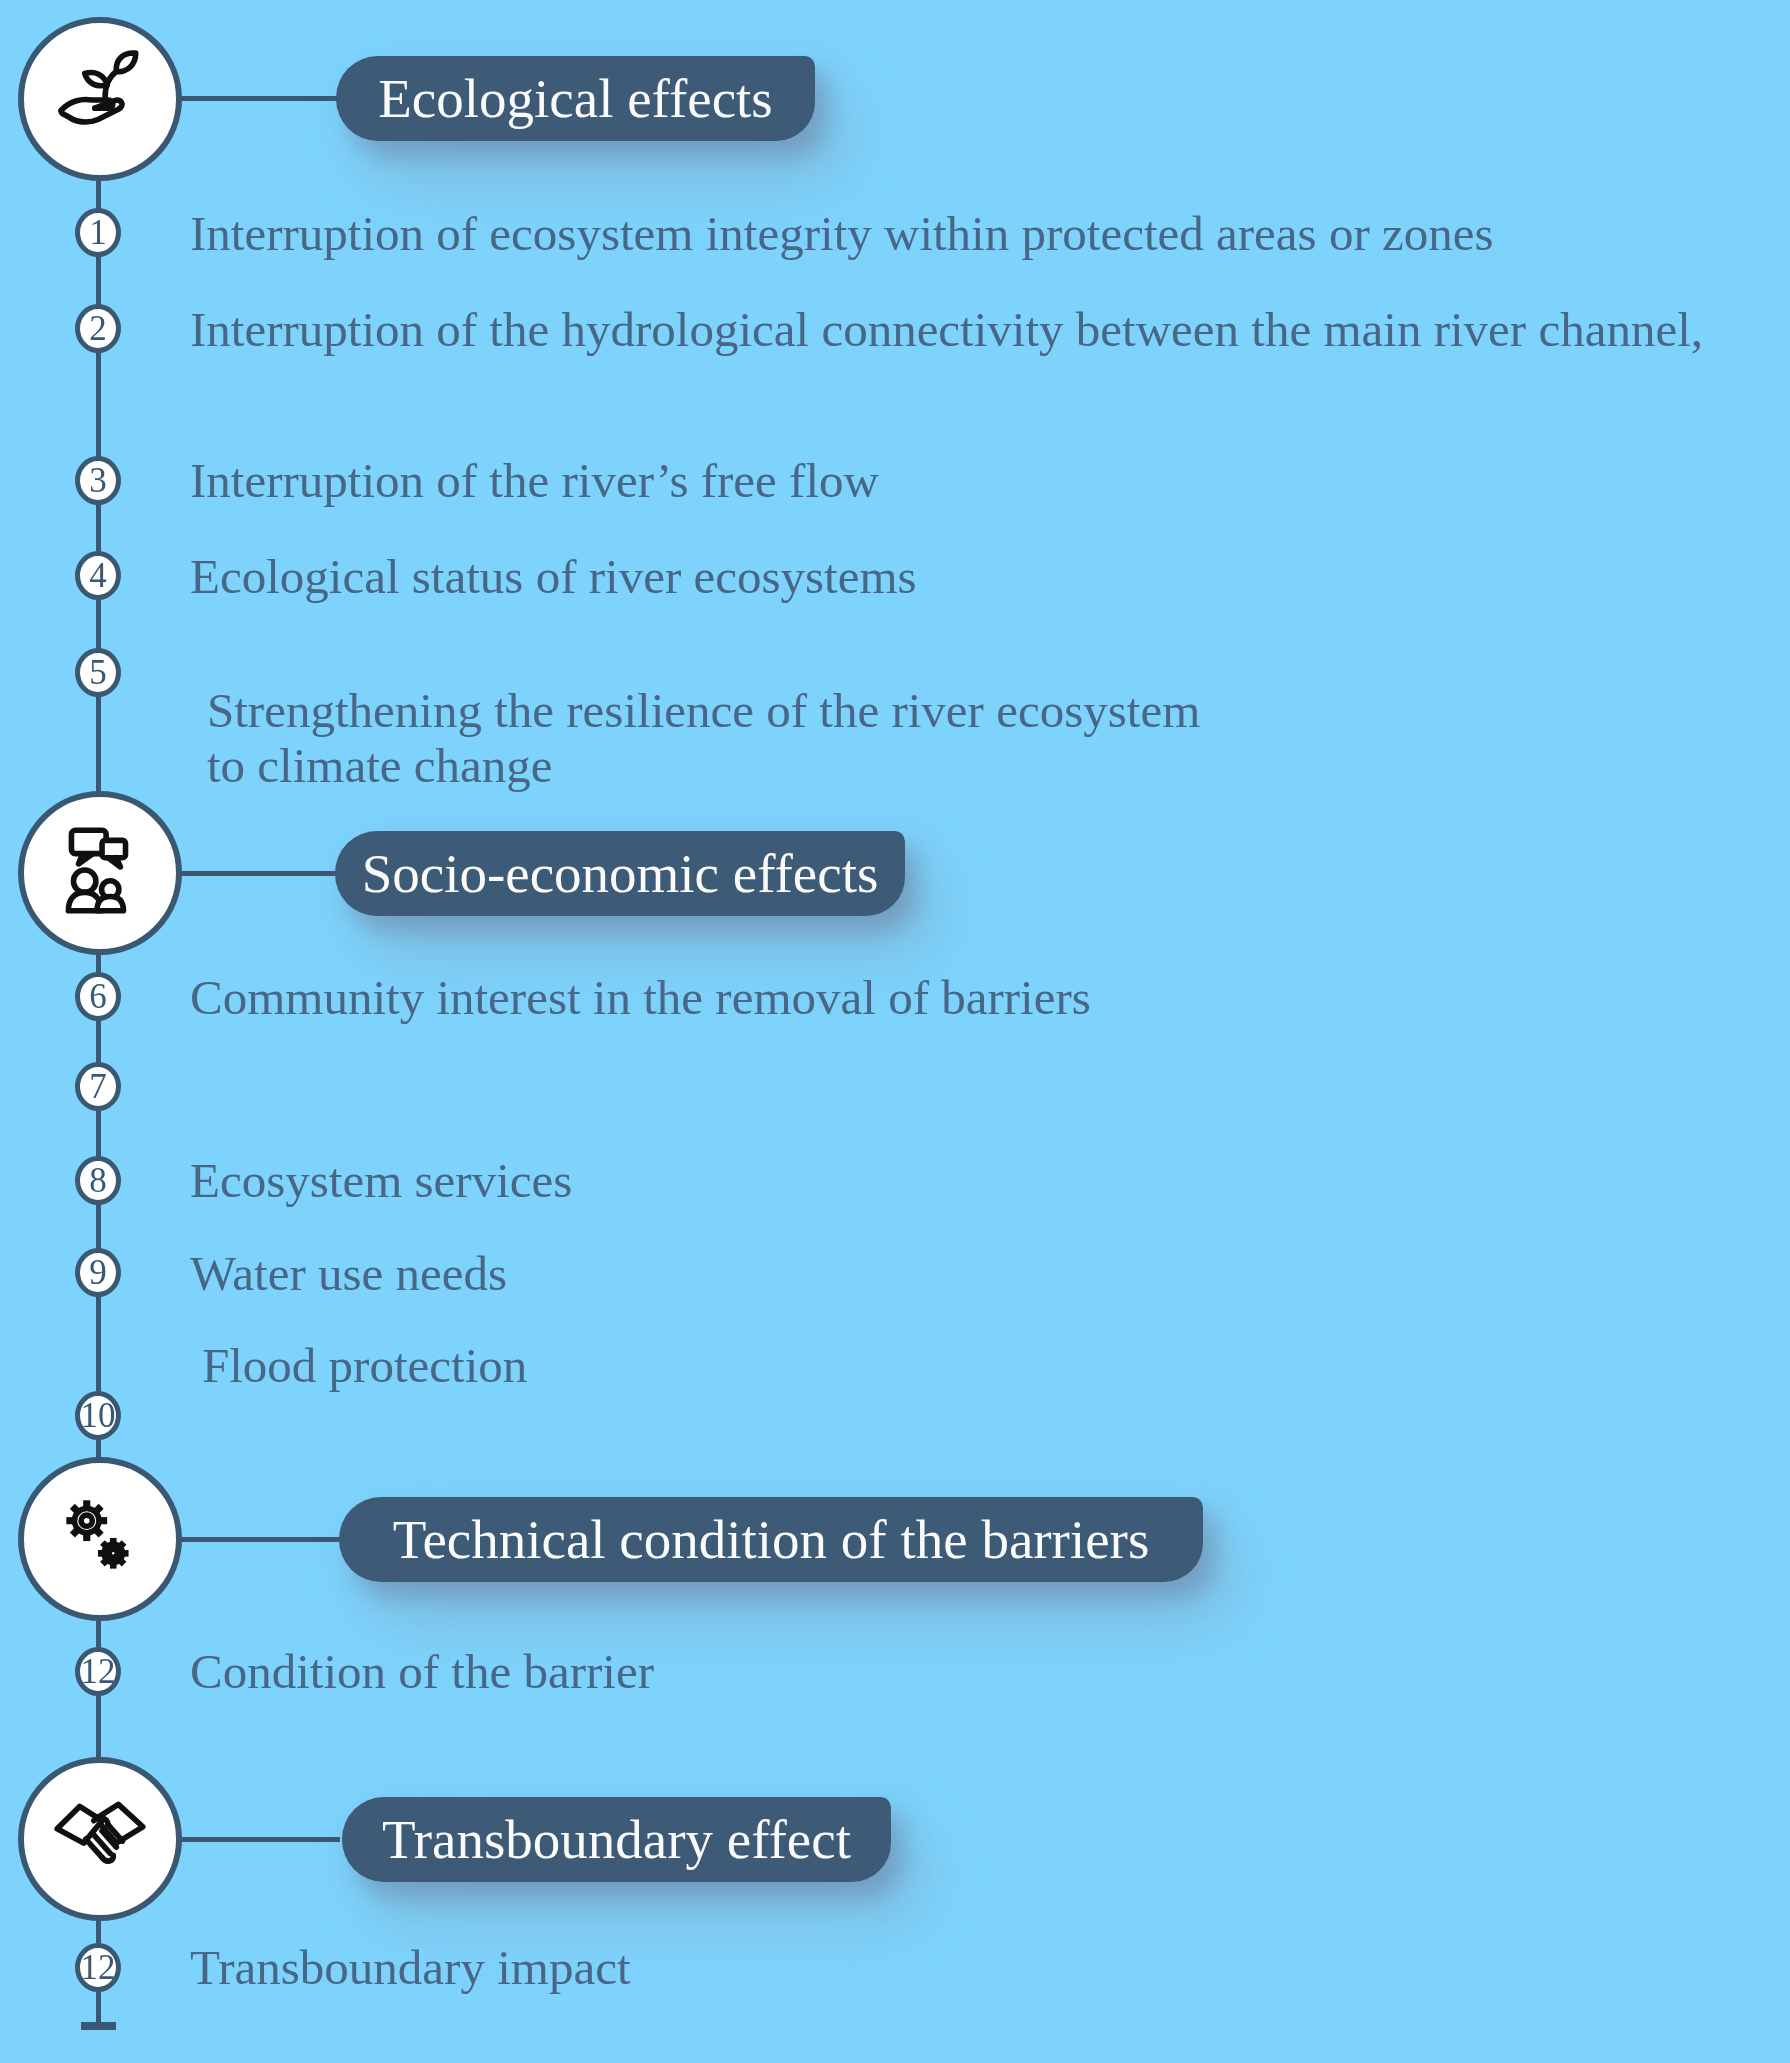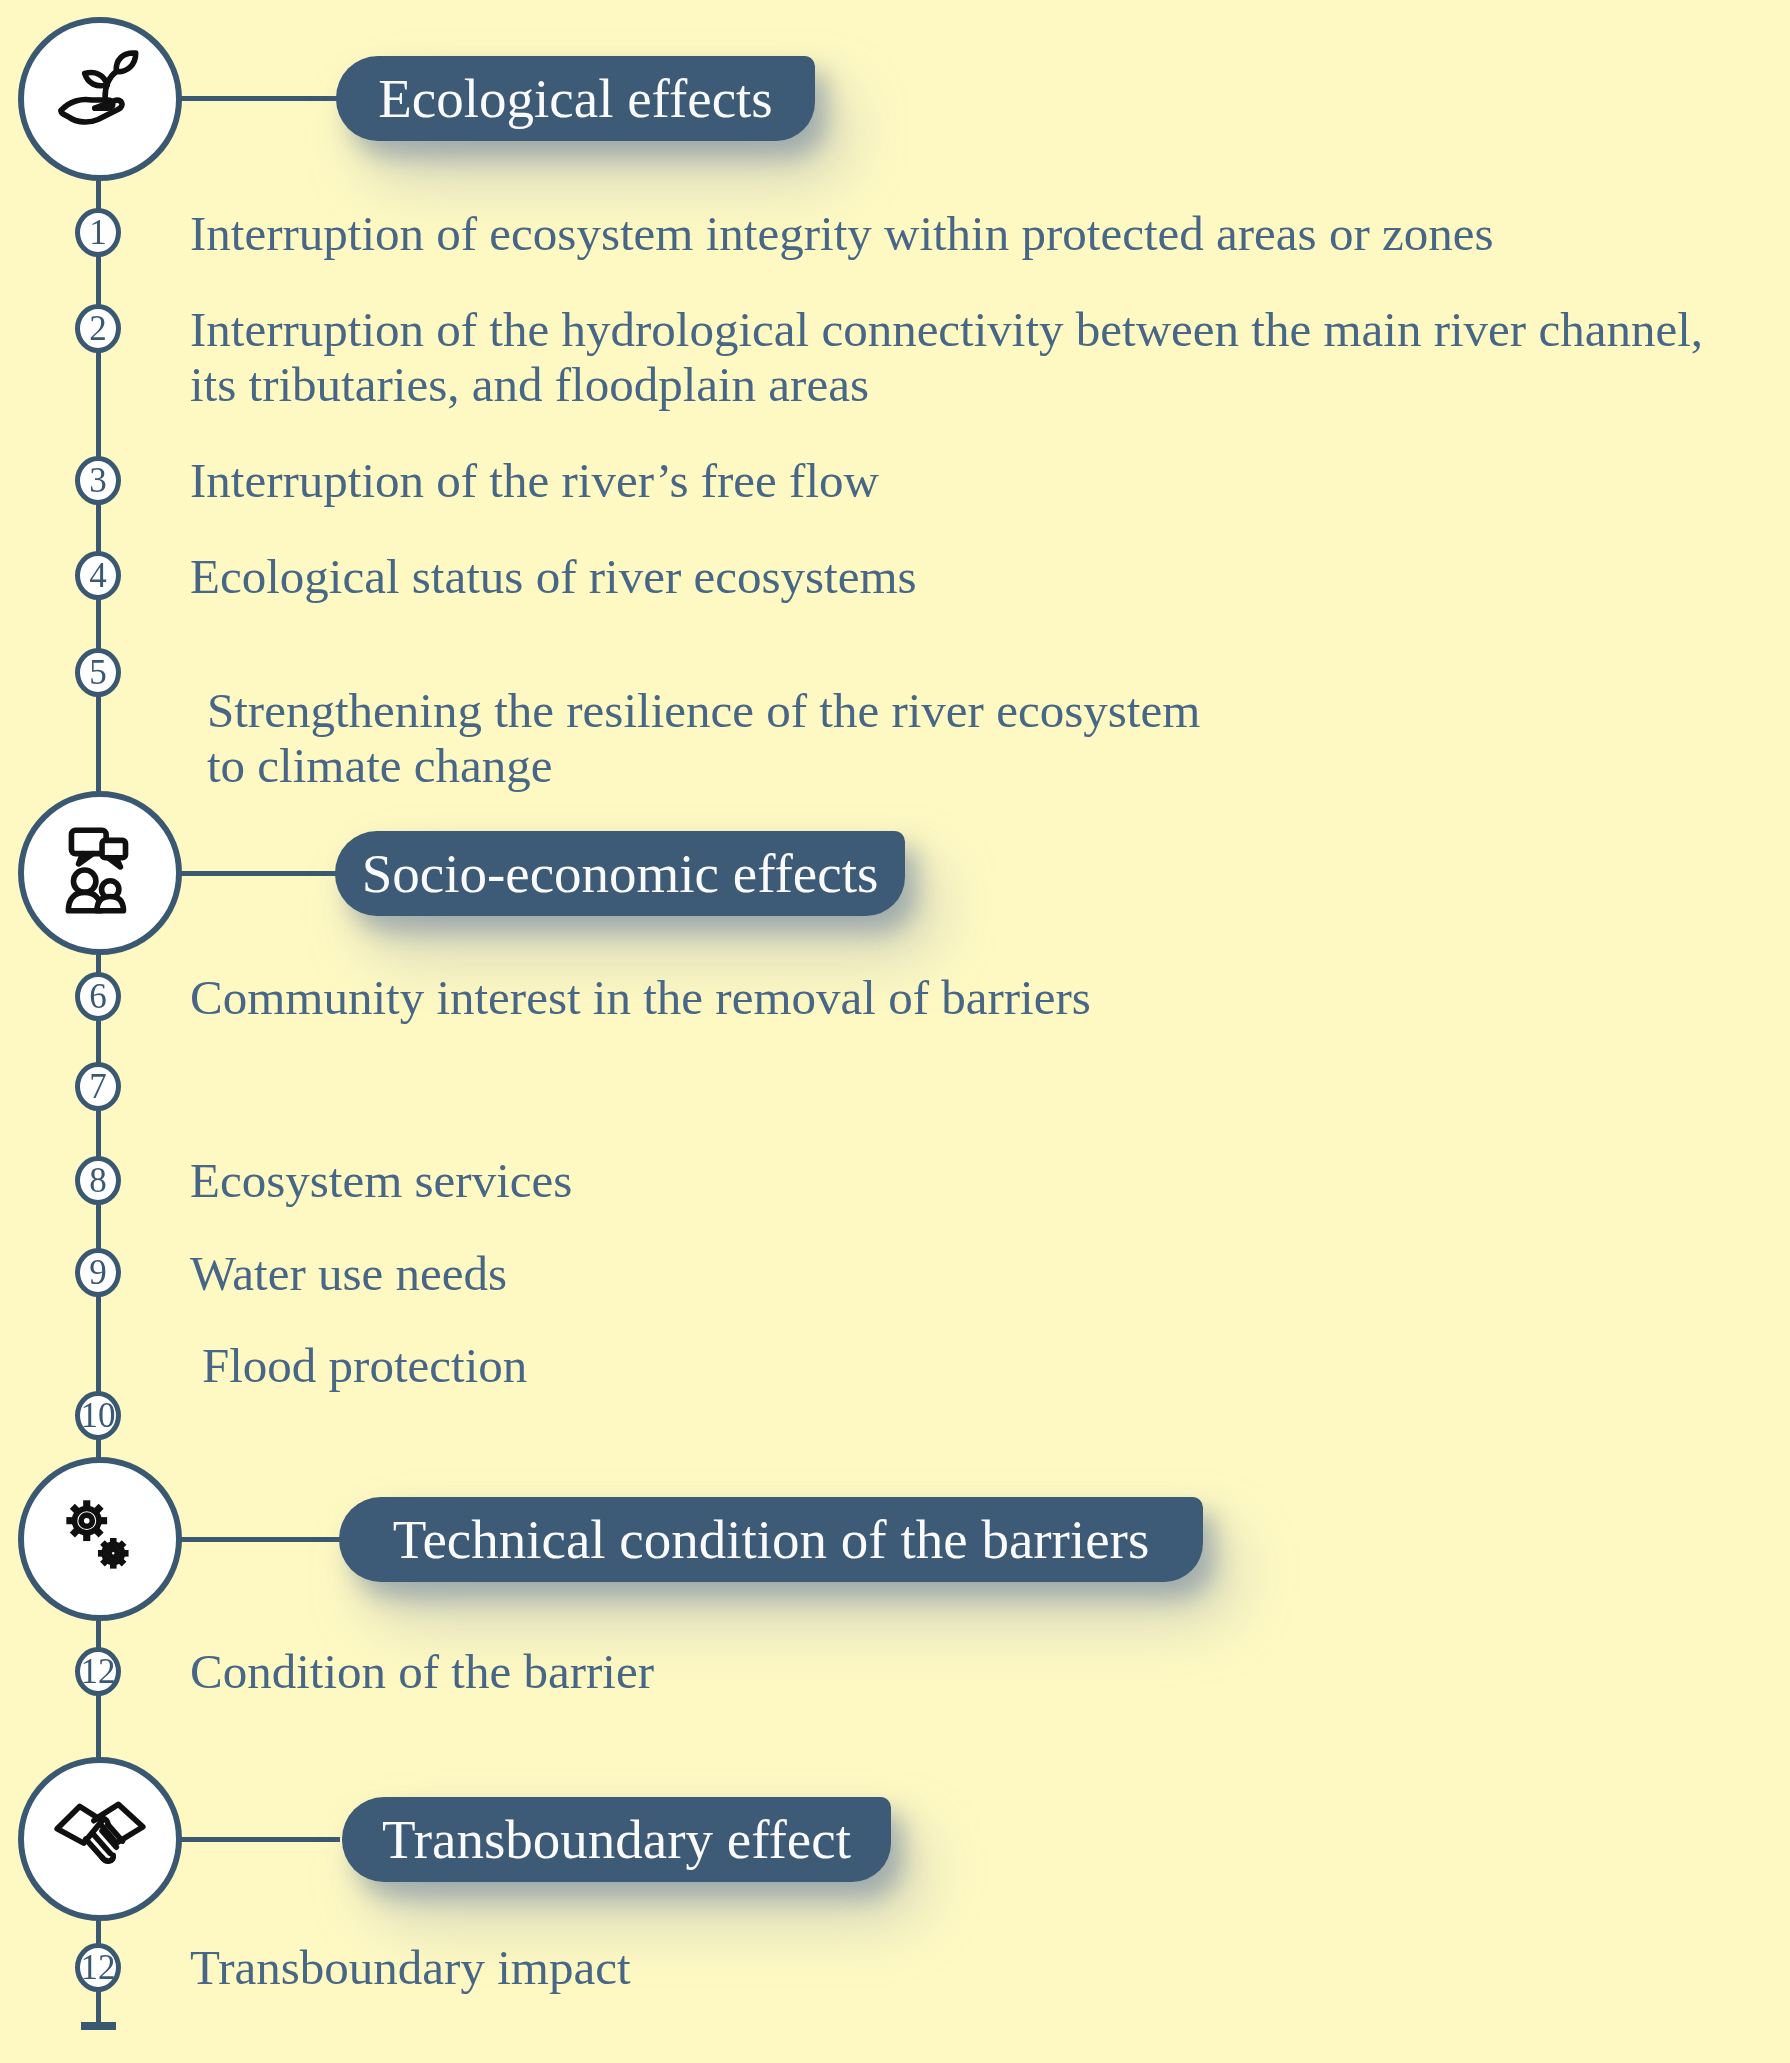--- a/index.html
+++ b/index.html
@@ -1,19 +1,19 @@
 <!DOCTYPE html>
 <html style="font-size:14px"><head>
 <meta charset="utf-8">
 <style>
   html,body{margin:0;padding:0;background:#ffffff;}
   #figure{
     position:relative;
     width:1790px;height:2064px;
-    background:#fef9c3;
+    background:#7dd3fc;
     font-family:"Liberation Serif","DejaVu Serif",serif;
     overflow:hidden;
   }
   
   .rail{
     position:absolute;left:96px;top:99px;width:5.3px;height:1927px;
     background:#3B5872;z-index:0;
   }
   .endcap{
     position:absolute;left:81px;top:2022px;width:35px;height:8px;
@@ -119,21 +119,20 @@
     </div>
   <div class="item-text" id="text-1">
     <div>Interruption of ecosystem integrity within protected areas or zones</div>
   </div>
 
   <div class="item-marker" id="marker-2">
       <span>2</span>
     </div>
   <div class="item-text" id="text-2">
     <div>Interruption of the hydrological connectivity between the main river channel,</div>
-    <div>its tributaries, and floodplain areas</div>
   </div>
 
   <div class="item-marker" id="marker-3">
       <span>3</span>
     </div>
   <div class="item-text" id="text-3">
     <div>Interruption of the river’s free flow</div>
   </div>
 
   <div class="item-marker" id="marker-4">

